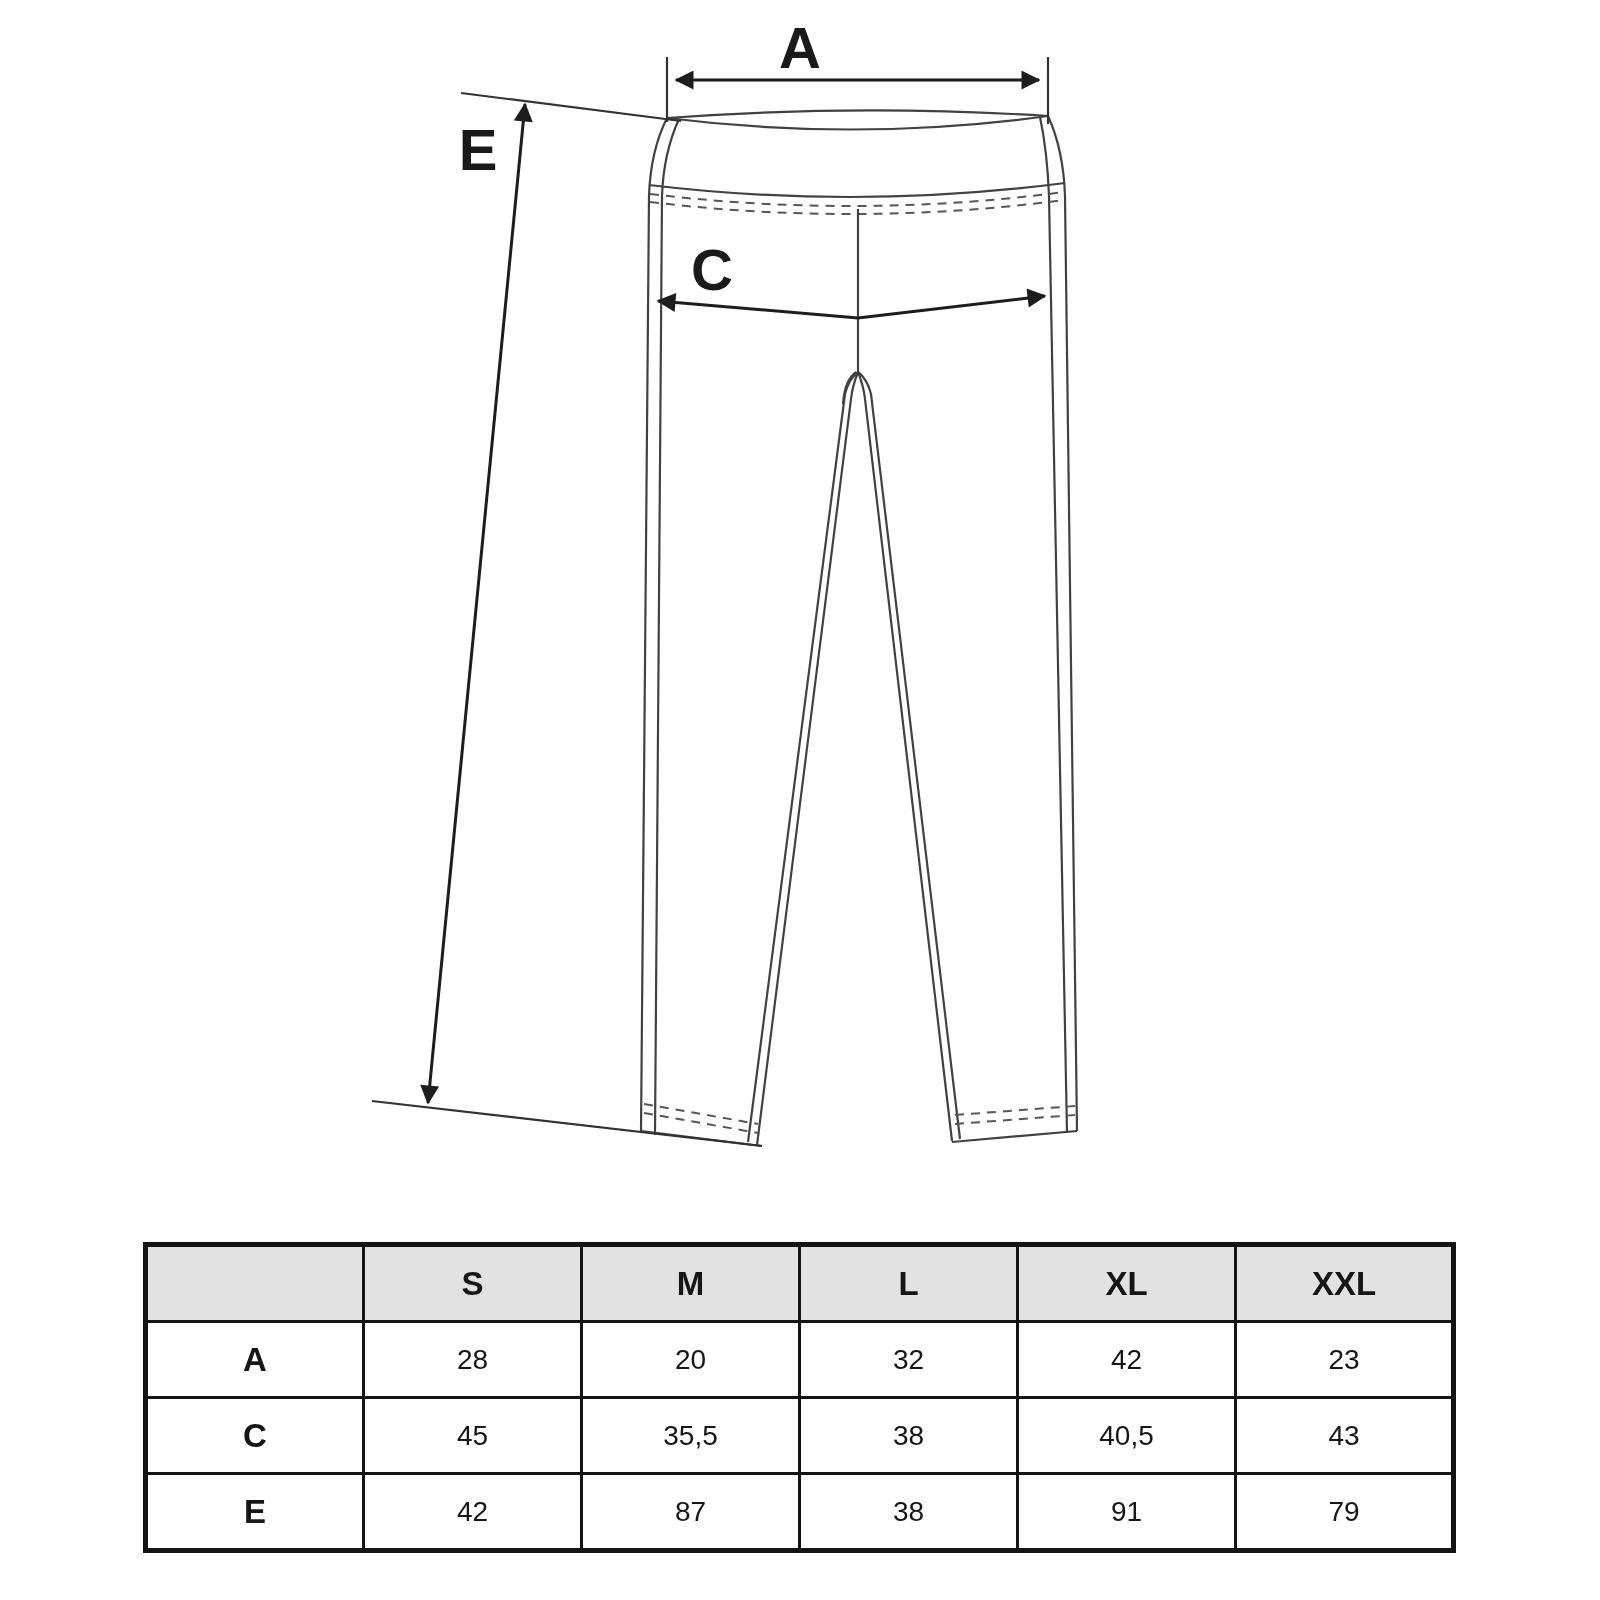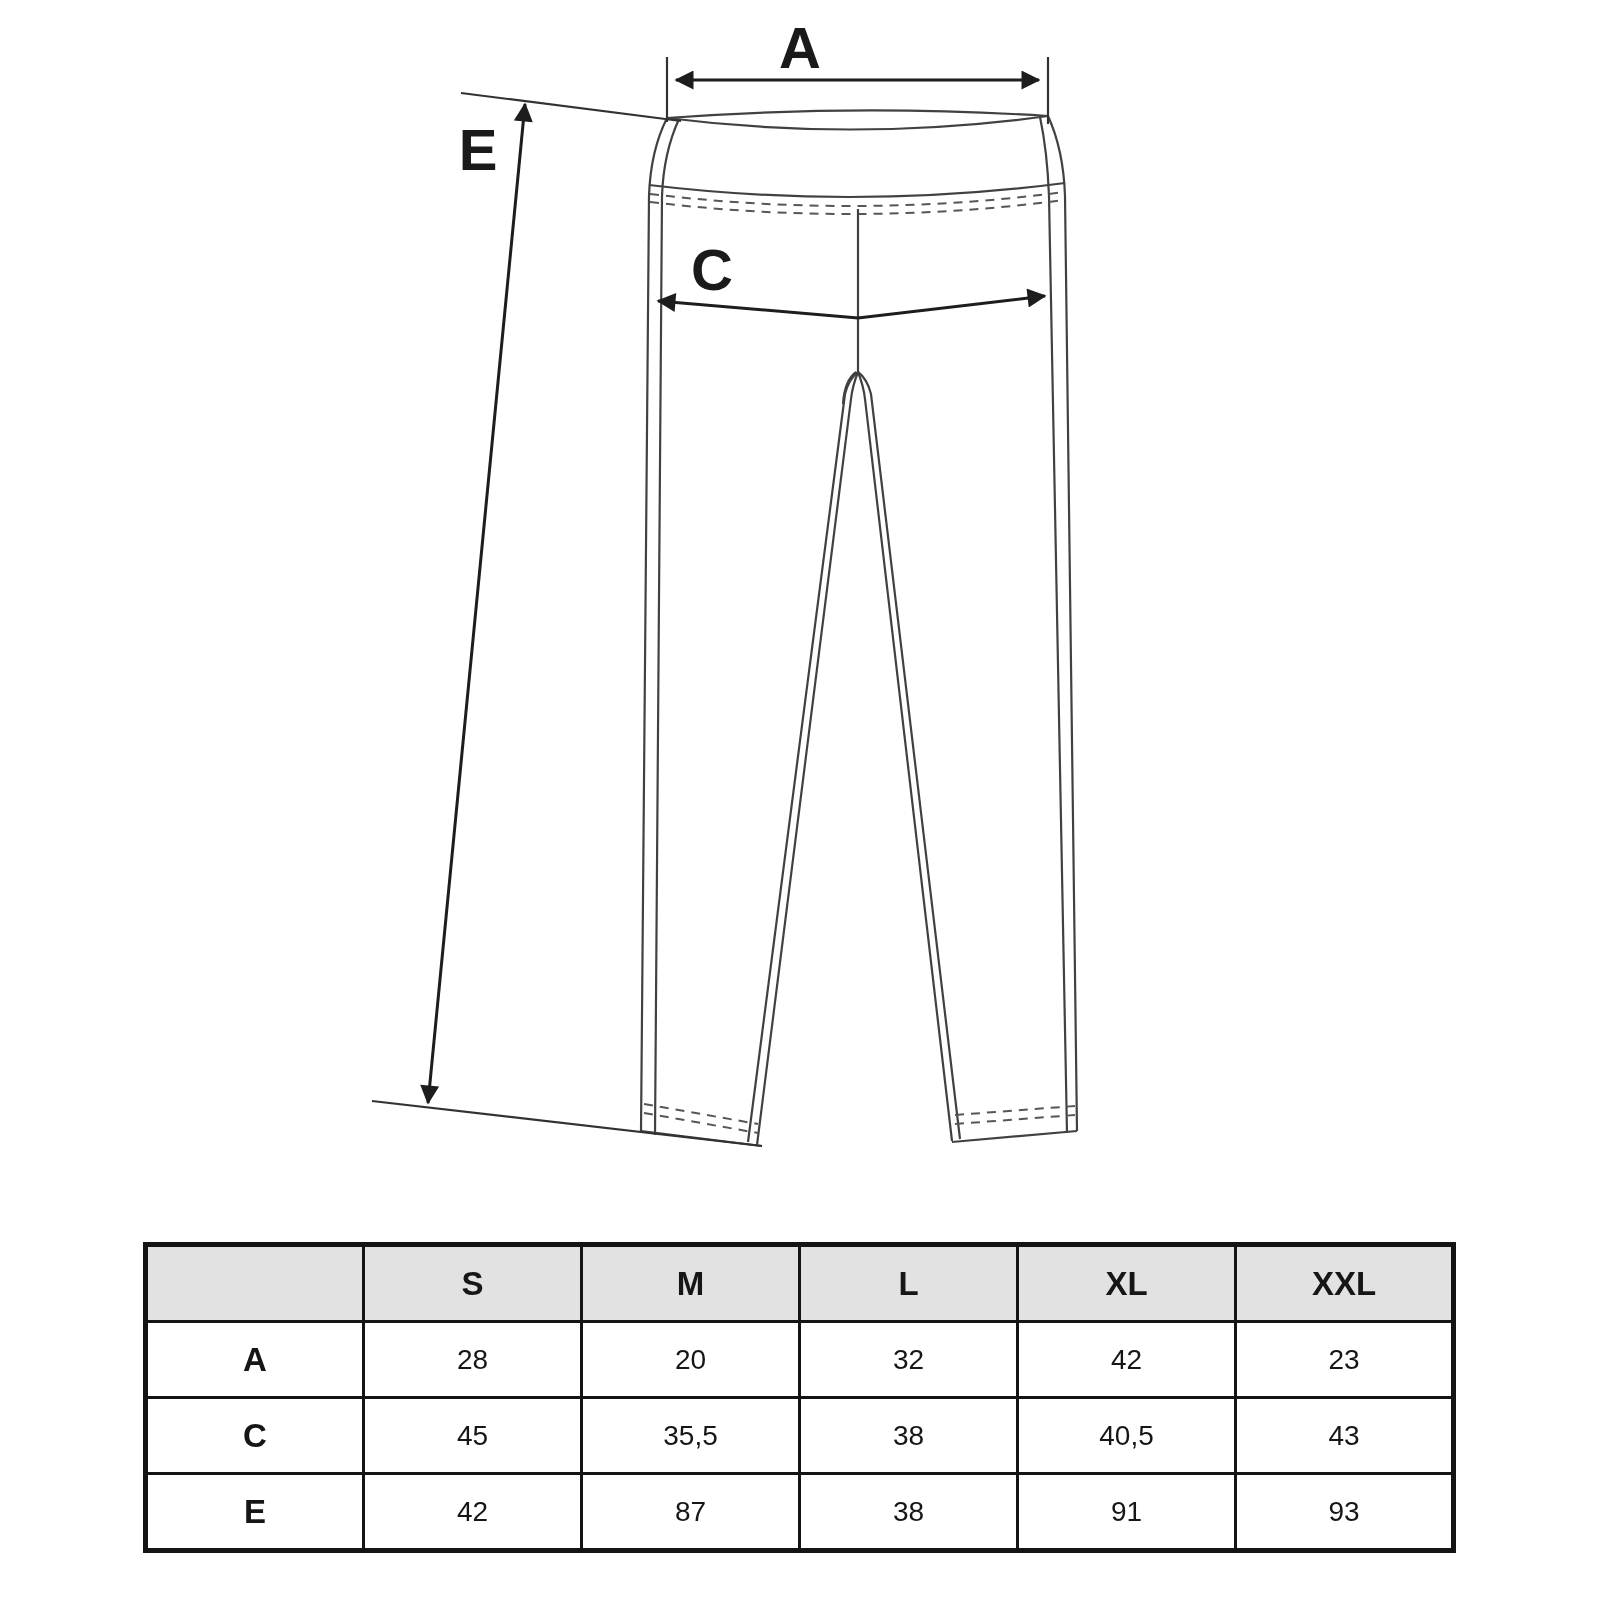--- a/index.html
+++ b/index.html
@@ -117,19 +117,19 @@
           <td>38</td>
           <td>40,5</td>
           <td>43</td>
         </tr>
         <tr>
           <th>E</th>
           <td>42</td>
           <td>87</td>
           <td>38</td>
           <td>91</td>
-          <td>93</td>
+          <td>79</td>
         </tr>
       </tbody>
     </table>
   </div>
 
 </div>
 
 </body></html>

